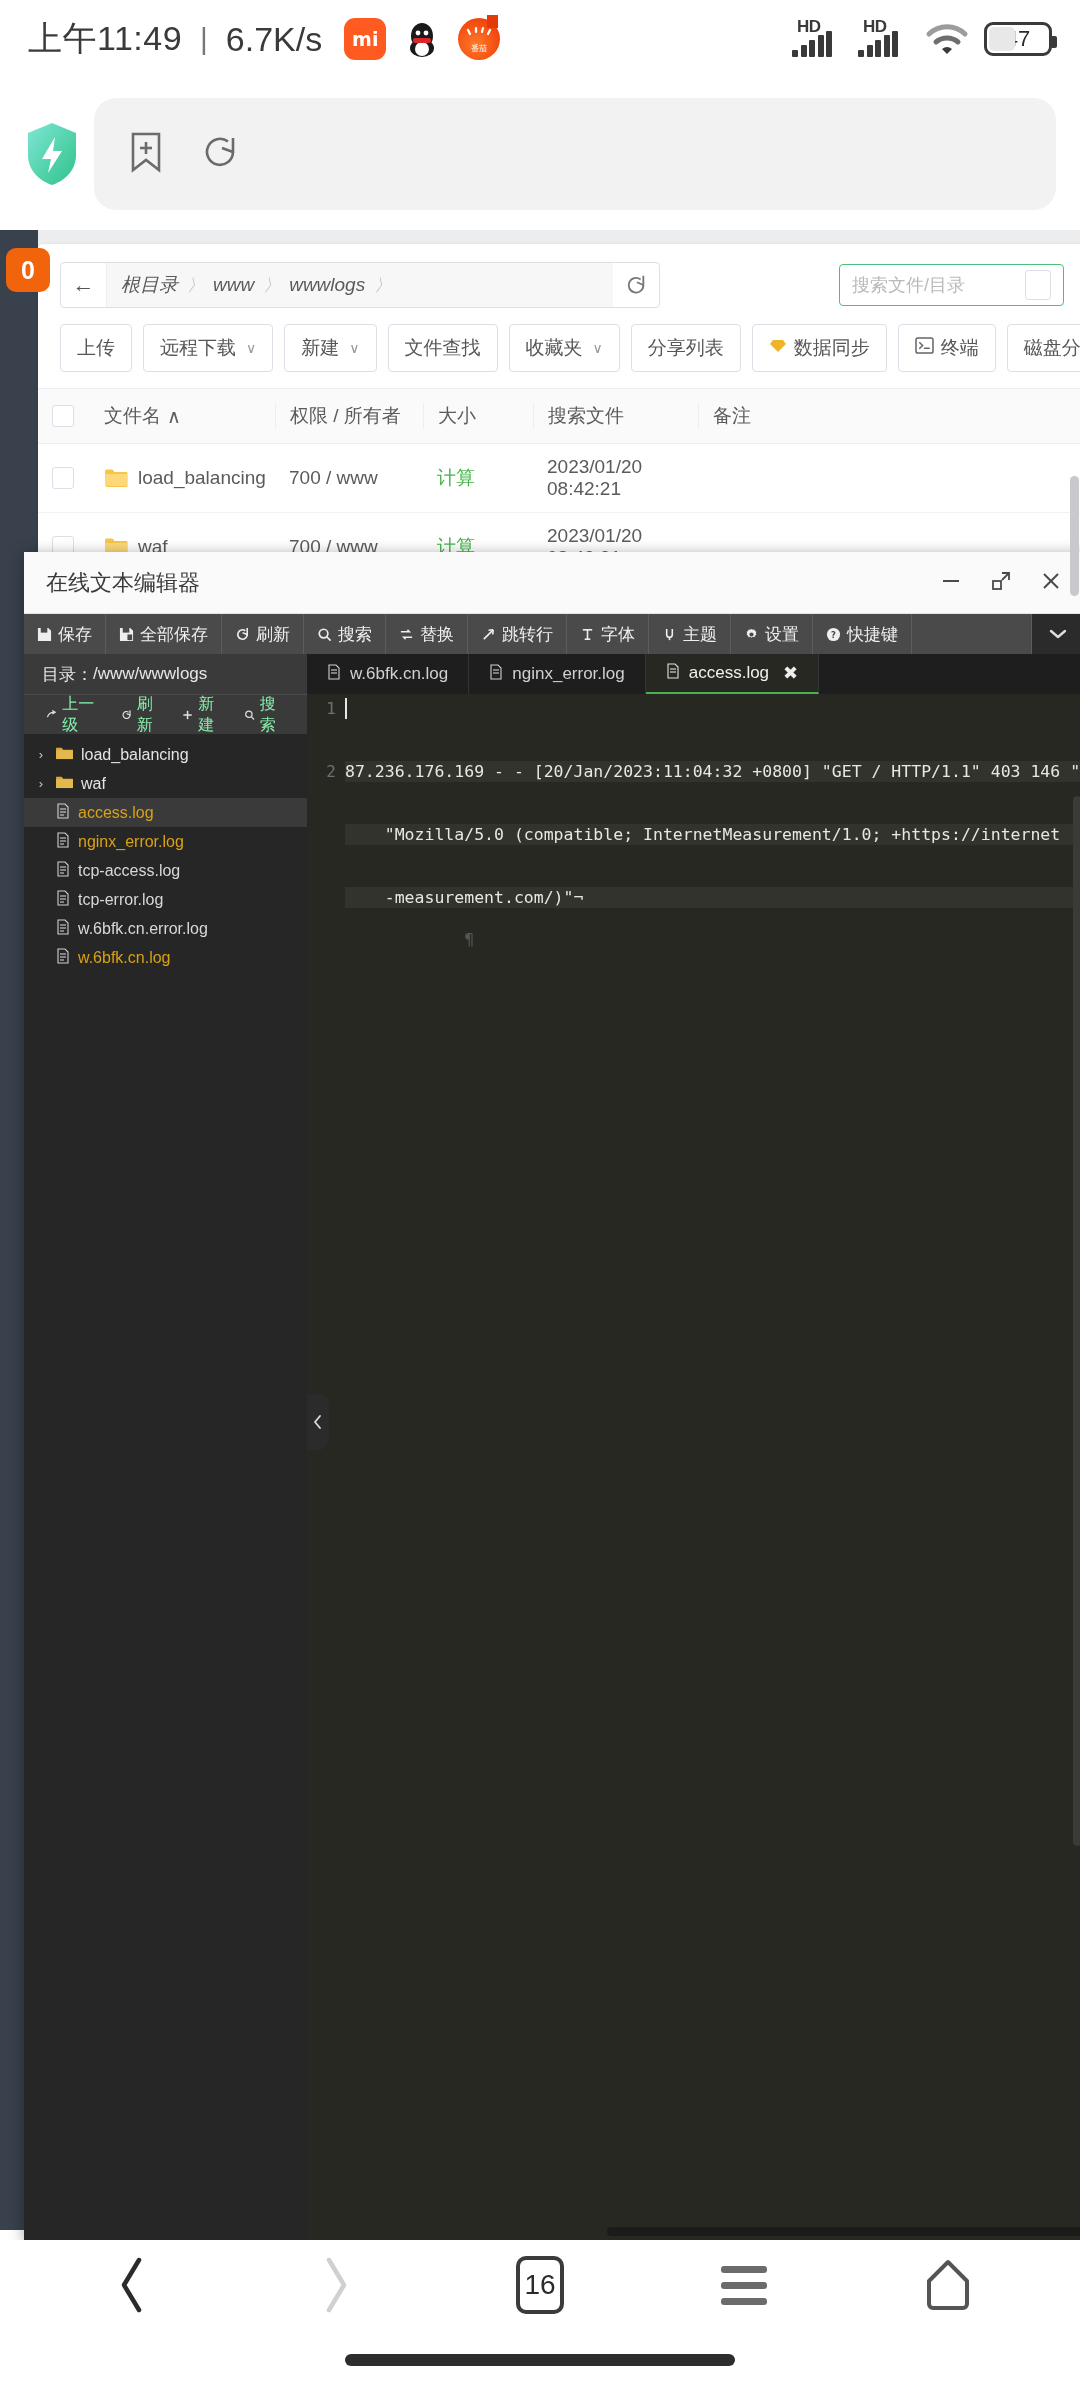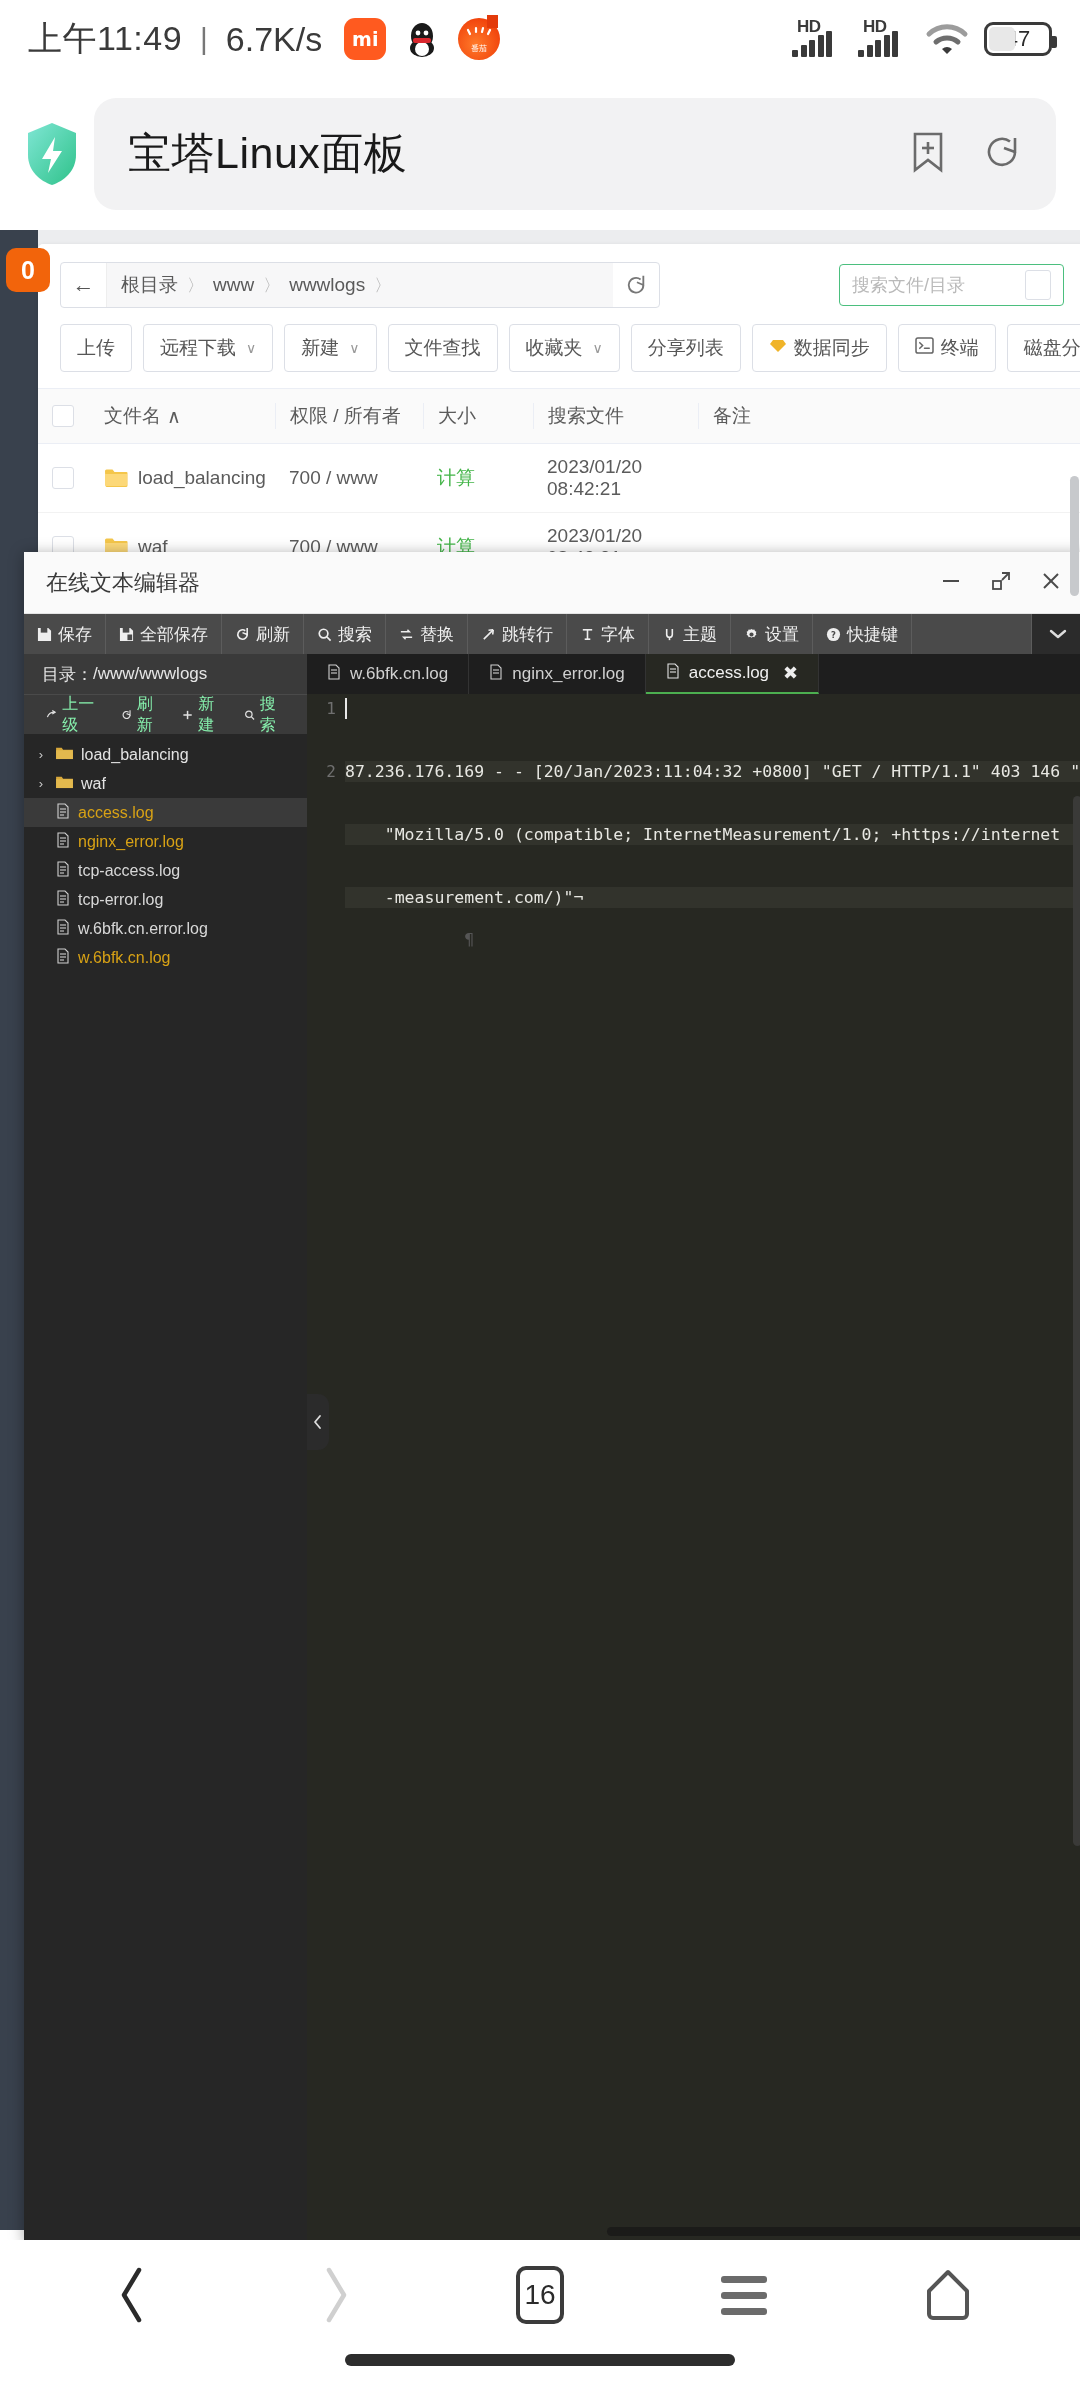--- a/index.html
+++ b/index.html
@@ -90,21 +90,21 @@
   }
   .pathbox{
     flex:0 0 600px; height:46px; border:1px solid #dcdfe6; border-radius:4px;
     display:flex;align-items:center; background:#fff;
   }
   .pathback{
     width:46px;height:44px;display:flex;align-items:center;justify-content:center;
     color:#555; font-size:22px; border-right:1px solid #eee;
   }
   .crumbs{ flex:1; display:flex; align-items:center; padding:0 14px; gap:9px; background:#f7f7f8; height:44px;}
-  .crumbs span{ font-size:19px;color:#5a5a5a;}
+  .crumbs span{ font-size:19px;color:#5a5a5a;font-style:italic;}
   .crumbs .sepc{ color:#b5b5b5; font-size:17px;}
   .pathrefresh{ width:46px;height:44px;display:flex;align-items:center;justify-content:center;color:#666;}
   .searchbox{
     margin-left:auto; width:225px;height:42px;border:1px solid #4bbf7e;border-radius:4px;
     display:flex;align-items:center;padding:0 12px; background:#fff;
   }
   .searchbox input{border:0;outline:0;font-size:18px;color:#333;width:100%;background:transparent;font-family:inherit;}
   .searchbox input::placeholder{color:#b9b9b9;}
   .searchsq{width:26px;height:30px;border:1px solid #dcdfe6;border-radius:3px;margin-left:8px;flex:0 0 auto;}
 
@@ -212,21 +212,21 @@
   
   .page-scroll{
     position:absolute; right:1px; top:246px; width:9px; height:120px; background:#c7c9cc; border-radius:5px; z-index:5;
   }
 
   
   .bottomnav{
     position:absolute; bottom:0; left:0; width:1080px; height:160px; background:#fff;
     display:flex; flex-direction:column; align-items:center;
   }
-  .bn-row{width:100%;height:110px;display:flex;align-items:center;justify-content:space-around;padding:0 30px;}
+  .bn-row{width:100%;height:110px;display:flex;align-items:flex-start;justify-content:space-around;padding:0 30px;}
   .bn-item{display:flex;align-items:center;justify-content:center;width:110px;height:90px;}
   .tabcount{
     width:48px;height:58px;border:4px solid #3b3b3b;border-radius:10px;
     display:flex;align-items:center;justify-content:center;font-size:28px;color:#2b2b2b;font-weight:500;
   }
   .hamb{display:flex;flex-direction:column;gap:9px;}
   .hamb i{display:block;width:46px;height:7px;background:#6b6b6b;border-radius:3px;}
   .homeic{width:46px;height:52px;}
   .gesturebar{width:390px;height:12px;background:#2d2d2d;border-radius:6px;margin-top:4px;}
 </style>
@@ -307,21 +307,20 @@
             <linearGradient id="gshield" x1="0" y1="0" x2="1" y2="1">
           <stop offset="0" stop-color="#7fe6d4"></stop>
               <stop offset="1" stop-color="#2fc28a"></stop>
             </linearGradient>
           </defs>
         <path d="M28 2 L52 12 L52 34 C52 50 40 60 28 64 C16 60 4 50 4 34 L4 12 Z" fill="url(#gshield)"></path>
         <path d="M31 16 L18 38 L27 38 L24 52 L38 30 L29 30 Z" fill="#fff"></path>
       </svg>
     </span>
     <div class="urlbox">
-      <span class="urltitle">宝塔Linux面板</span>
       <span class="urlacts">
         <span>
           <svg width="36" height="44" viewBox="0 0 36 44" fill="none" stroke="#6b6b6b" stroke-width="2.6">
             <path d="M5 4 h26 v36 l-13 -10 l-13 10 Z"></path>
             <line x1="18" y1="12" x2="18" y2="24"></line>
               <line x1="12" y1="18" x2="24" y2="18"></line>
           </svg>
         </span>
         <span>
           <svg width="40" height="40" viewBox="0 0 40 40" fill="none" stroke="#6b6b6b" stroke-width="2.6">

